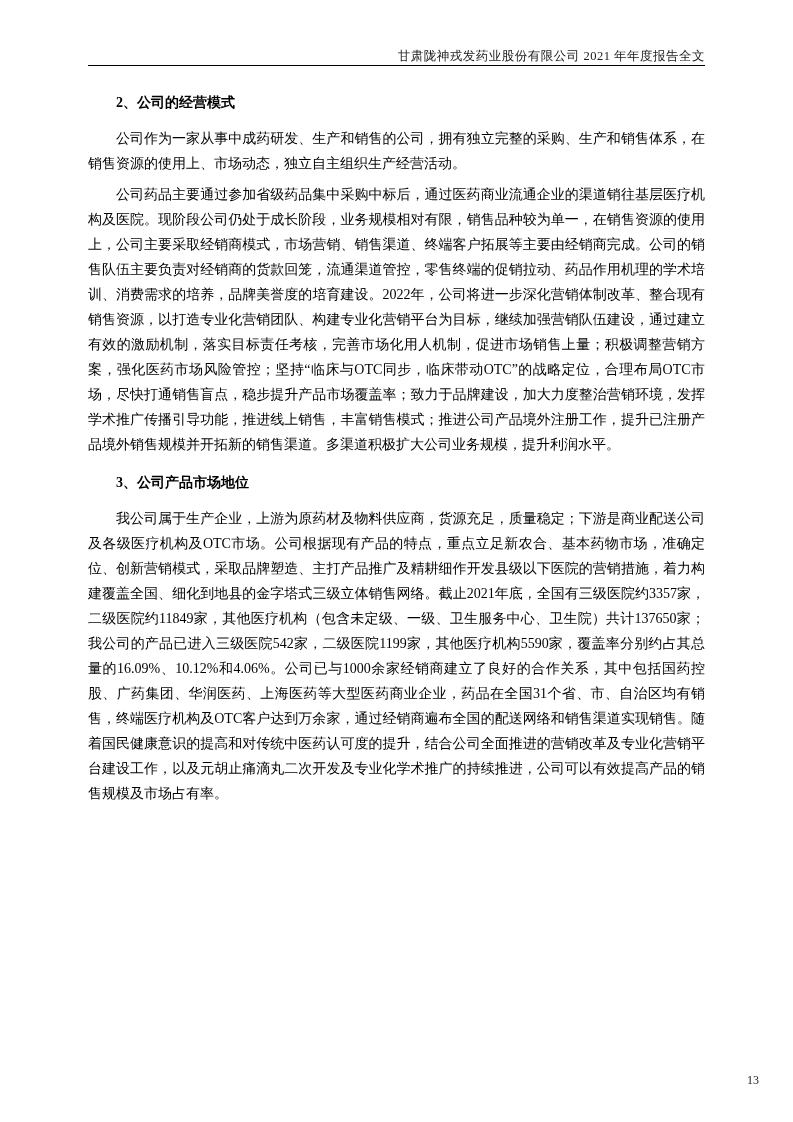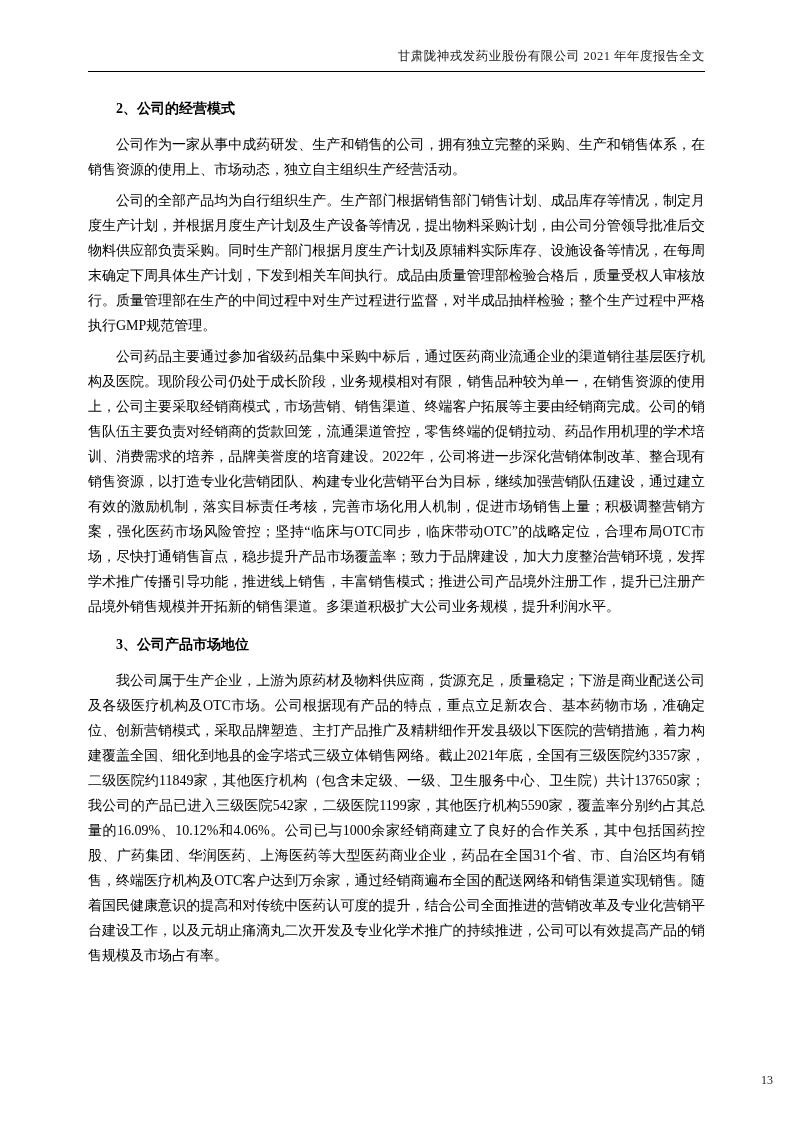--- a/index.html
+++ b/index.html
@@ -13,21 +13,20 @@
     color: #000000;
     font-family: "Liberation Serif", "DejaVu Serif", serif;
     padding: 48px 88px 0 88px;
     overflow: hidden;
   }
   .header {
     text-align: right;
     font-size: 12.5px;
     letter-spacing: 0.5px;
     color: #1a1a1a;
-    padding-bottom: 6px;
     border-bottom: 1px solid #000000;
     margin-bottom: 24px;
   }
   .content {
     font-size: 14px;
     line-height: 25px;
     text-align: justify;
     word-break: break-all;
   }
   .heading {
@@ -35,39 +34,38 @@
     font-weight: bold;
     text-indent: 2em;
     margin: 13px 0 11px 0;
   }
   .para {
     text-indent: 2em;
     margin-bottom: 6px;
   }
   .footer {
     position: absolute;
-    right: 20px;
+    right: 34px;
     bottom: 34px;
     font-size: 12px;
     color: #1a1a1a;
   }
 </style>
 </head>
 <body>
 
 <div class="page">
 
   <div class="header">
     <span>甘肃陇神戎发药业股份有限公司 2021 年年度报告全文</span>
   </div>
 
   <div class="content">
     <div class="heading">2、公司的经营模式</div>
     <p class="para">公司作为一家从事中成药研发、生产和销售的公司，拥有独立完整的采购、生产和销售体系，在销售资源的使用上、市场动态，独立自主组织生产经营活动。</p>
-    <p class="para">公司的全部产品均为自行组织生产。生产部门根据销售部门销售计划、成品库存等情况，制定月度生产计划，并根据月度生产计划及生产设备等情况，提出物料采购计划，由公司分管领导批准后交物料供应部负责采购。同时生产部门根据月度生产计划及原辅料实际库存、设施设备等情况，在每周末确定下周具体生产计划，下发到相关车间执行。成品由质量管理部检验合格后，质量受权人审核放行。质量管理部在生产的中间过程中对生产过程进行监督，对半成品抽样检验；整个生产过程中严格执行GMP规范管理。</p>
     <p class="para">公司药品主要通过参加省级药品集中采购中标后，通过医药商业流通企业的渠道销往基层医疗机构及医院。现阶段公司仍处于成长阶段，业务规模相对有限，销售品种较为单一，在销售资源的使用上，公司主要采取经销商模式，市场营销、销售渠道、终端客户拓展等主要由经销商完成。公司的销售队伍主要负责对经销商的货款回笼，流通渠道管控，零售终端的促销拉动、药品作用机理的学术培训、消费需求的培养，品牌美誉度的培育建设。2022年，公司将进一步深化营销体制改革、整合现有销售资源，以打造专业化营销团队、构建专业化营销平台为目标，继续加强营销队伍建设，通过建立有效的激励机制，落实目标责任考核，完善市场化用人机制，促进市场销售上量；积极调整营销方案，强化医药市场风险管控；坚持“临床与OTC同步，临床带动OTC”的战略定位，合理布局OTC市场，尽快打通销售盲点，稳步提升产品市场覆盖率；致力于品牌建设，加大力度整治营销环境，发挥学术推广传播引导功能，推进线上销售，丰富销售模式；推进公司产品境外注册工作，提升已注册产品境外销售规模并开拓新的销售渠道。多渠道积极扩大公司业务规模，提升利润水平。</p>
     <div class="heading">3、公司产品市场地位</div>
     <p class="para">我公司属于生产企业，上游为原药材及物料供应商，货源充足，质量稳定；下游是商业配送公司及各级医疗机构及OTC市场。公司根据现有产品的特点，重点立足新农合、基本药物市场，准确定位、创新营销模式，采取品牌塑造、主打产品推广及精耕细作开发县级以下医院的营销措施，着力构建覆盖全国、细化到地县的金字塔式三级立体销售网络。截止2021年底，全国有三级医院约3357家，二级医院约11849家，其他医疗机构（包含未定级、一级、卫生服务中心、卫生院）共计137650家；我公司的产品已进入三级医院542家，二级医院1199家，其他医疗机构5590家，覆盖率分别约占其总量的16.09%、10.12%和4.06%。公司已与1000余家经销商建立了良好的合作关系，其中包括国药控股、广药集团、华润医药、上海医药等大型医药商业企业，药品在全国31个省、市、自治区均有销售，终端医疗机构及OTC客户达到万余家，通过经销商遍布全国的配送网络和销售渠道实现销售。随着国民健康意识的提高和对传统中医药认可度的提升，结合公司全面推进的营销改革及专业化营销平台建设工作，以及元胡止痛滴丸二次开发及专业化学术推广的持续推进，公司可以有效提高产品的销售规模及市场占有率。</p>
 
   </div>
 
   <div class="footer">
     <span>13</span>
   </div>
 

